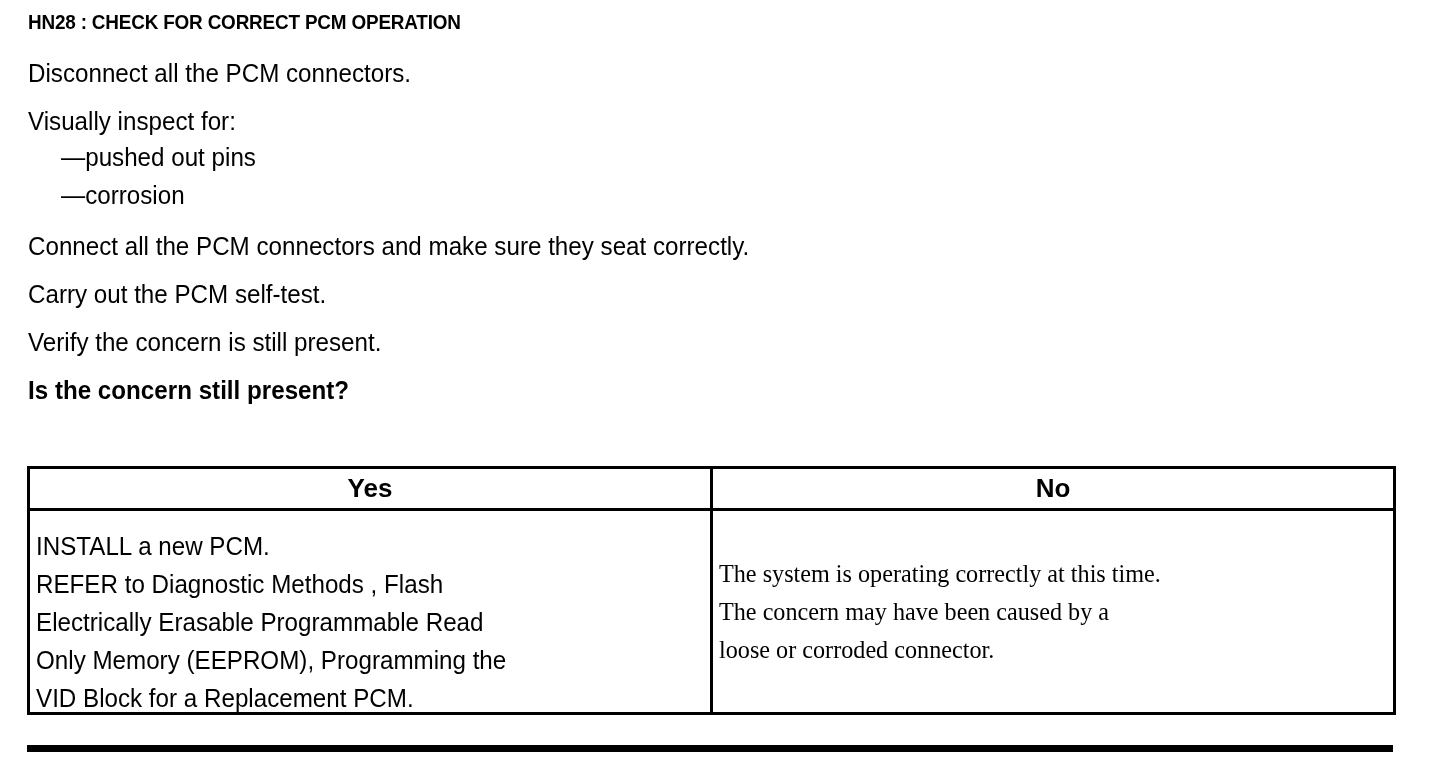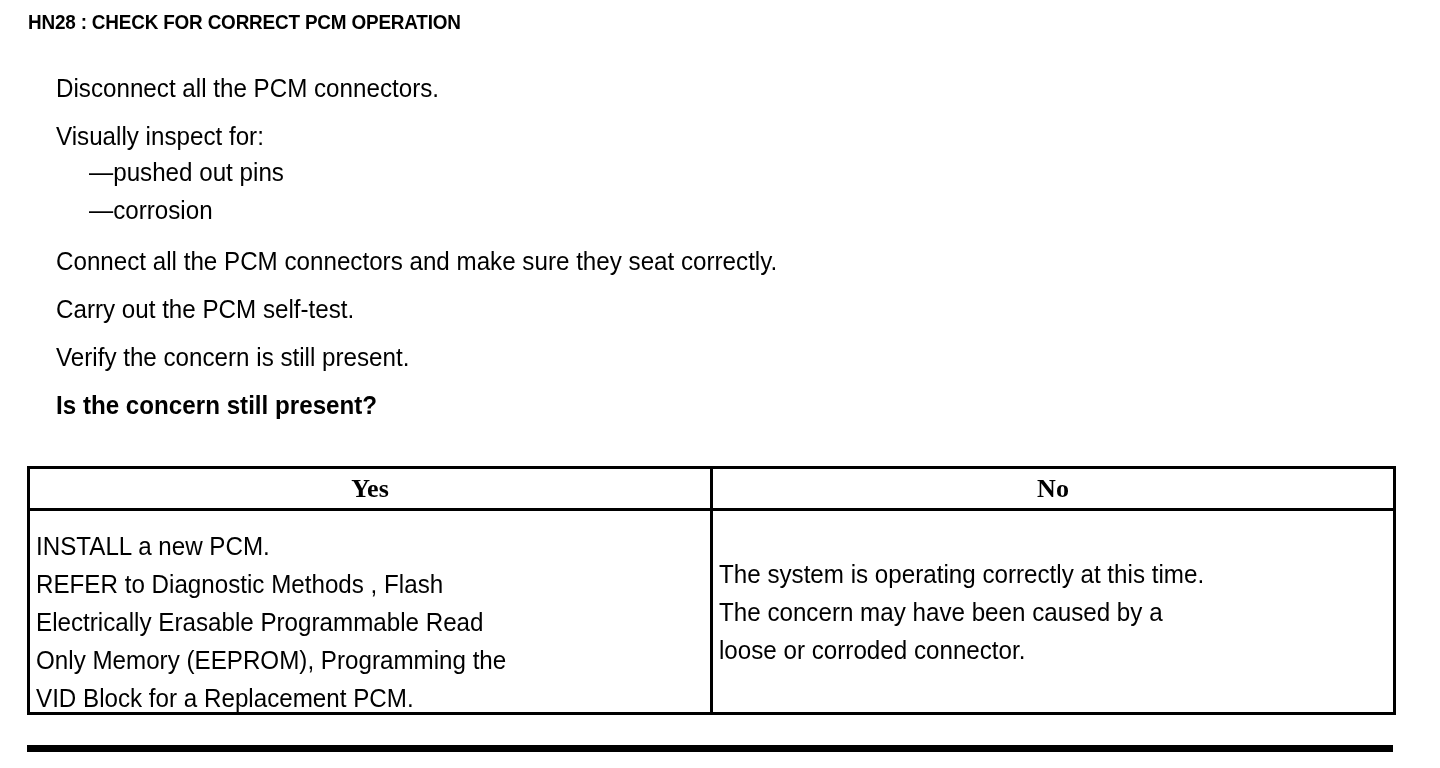--- a/index.html
+++ b/index.html
@@ -35,23 +35,22 @@
     transform: scaleX(0.90);
     transform-origin: left top;
     white-space: nowrap;
     line-height: 26px;
   }
 
   
   .steps {
     position: absolute;
     left: 28px;
-    top: 72px;
+    top: 57px;
     width: 1380px;
-    margin-left: 28px;
   }
   .step {
     font-size: 26px;
     line-height: 33px;
     white-space: nowrap;
     transform: scaleX(0.93);
     transform-origin: left top;
     margin-bottom: 15px;
   }
   .step.tight {
@@ -82,32 +81,32 @@
     padding: 0;
     vertical-align: top;
   }
   .decision-table th {
     height: 39px;
     font-size: 26px;
     font-weight: bold;
     text-align: center;
     vertical-align: middle;
     transform: scaleX(1);
-    font-family: Liberation Serif, serif;
   }
   .col-yes { width: 683px; }
   .col-no  { width: 683px; }
 
   .cell-body {
     height: 185px;
     padding: 16px 0 0 6px;
   }
   .cell-body.centered {
     display: table-cell;
     vertical-align: middle;
+    font-family: Liberation Serif, serif;
   }
   .cell-line {
     font-size: 26px;
     line-height: 38px;
     white-space: nowrap;
     transform: scaleX(0.93);
     transform-origin: left center;
   }
 
   

